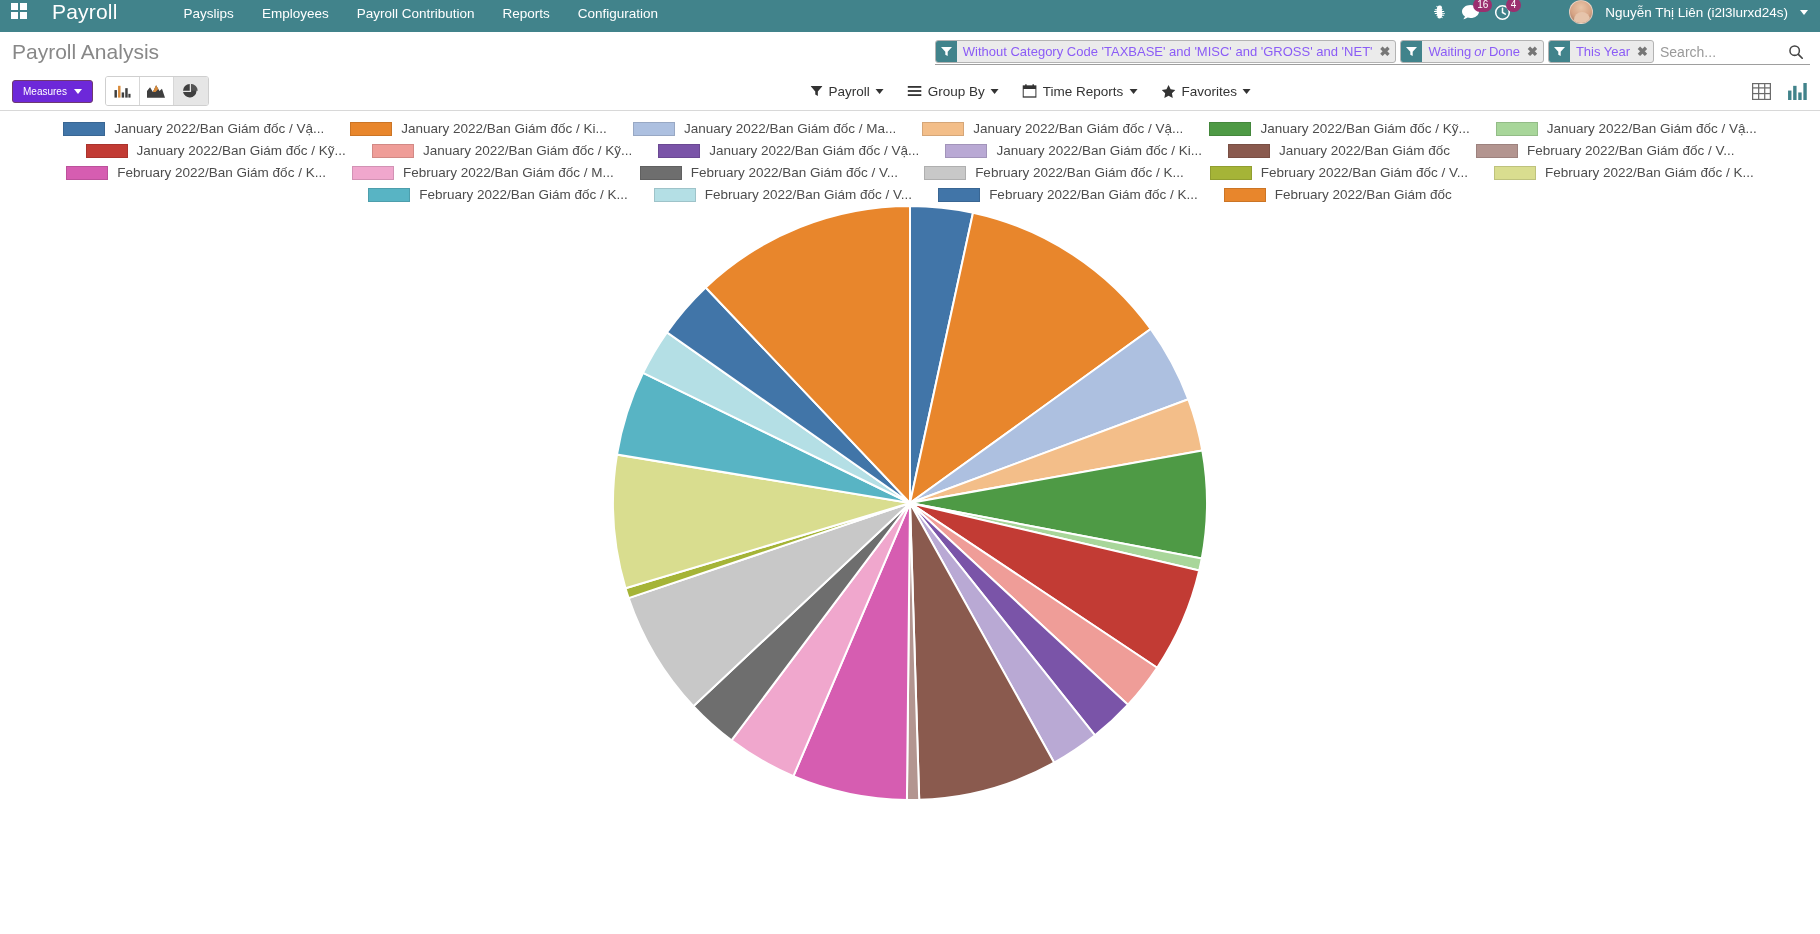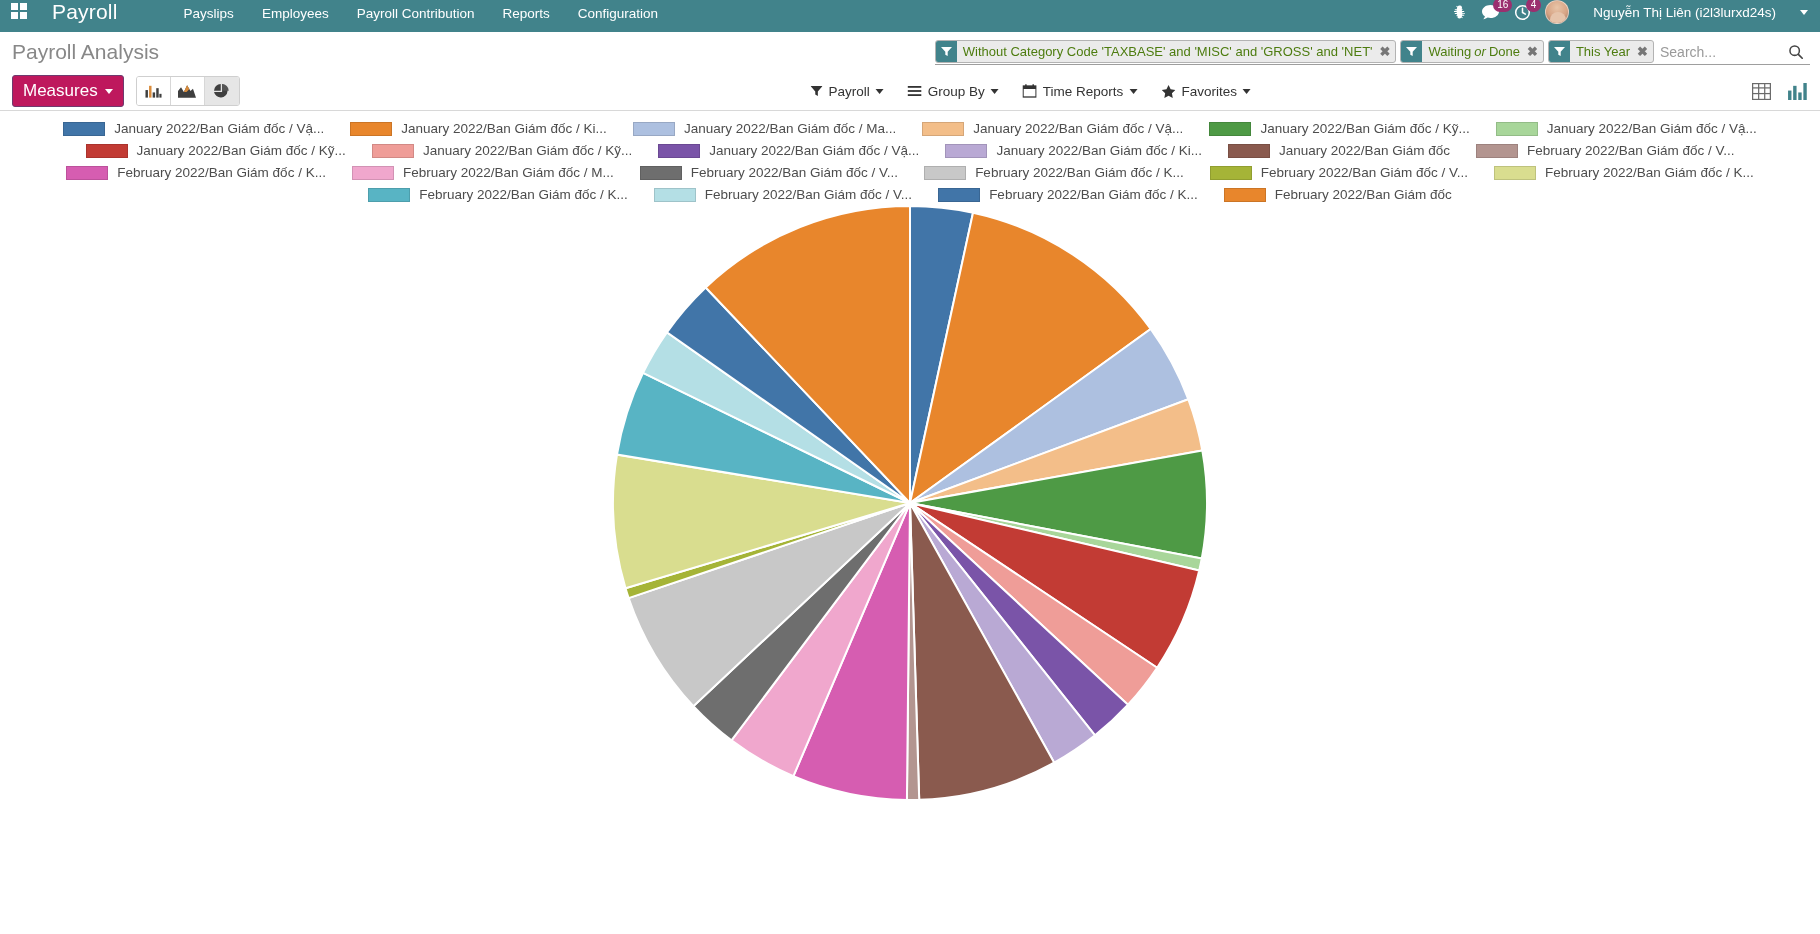--- a/index.html
+++ b/index.html
@@ -143,21 +143,21 @@
     display: flex;
     align-items: center;
     padding: 0 5px;
     font-size: 11px;
   }
   .facet-values {
     display: flex;
     align-items: center;
     padding: 0 4px 0 6px;
     font-size: 13px;
-    color: #4d7c0f;
+    color: #8b5cf6;
     white-space: nowrap;
   }
   .facet-values em { font-style: italic; margin: 0 3px; }
   .facet-x {
     color: #777;
     font-size: 13px;
     font-weight: bold;
     padding: 0 5px 0 3px;
     cursor: pointer;
     display: flex; align-items: center;
@@ -180,25 +180,25 @@
   }
 
   .cp-row-2 {
     display: flex;
     align-items: center;
     height: 38px;
     padding: 0 10px 0 12px;
     position: relative;
   }
   .btn-measures {
-    background: #be185d;
+    background: #6d28d9;
     color: #fff;
     border: 1px solid #6e3a6e;
     border-radius: 3px;
-    font-size: 17px;
+    font-size: 10px;
     padding: 5px 10px;
     cursor: pointer;
     display: flex; align-items: center; gap: 7px;
   }
   .btn-group {
     display: flex;
     margin-left: 12px;
     border-radius: 3px;
     overflow: hidden;
     border: 1px solid #cfcfcf;
@@ -318,21 +318,21 @@
         </svg>
       <span class="badge">16</span>
     </div>
     <div class="nav-icon">
       <svg width="17" height="17" viewBox="0 0 18 18">
           <circle cx="9" cy="9" r="7.2" fill="none" stroke="#ffffff" stroke-width="1.6"></circle>
           <path d="M9 4.6V9l3 1.8" fill="none" stroke="#ffffff" stroke-width="1.6" stroke-linecap="round"></path>
         </svg>
       <span class="badge">4</span>
     </div>
-    <div class="nav-icon" style="gap:24px;">
+    <div class="nav-icon" style="gap:12px;margin-left:44px;">
       <div class="avatar"></div>
       <span class="user-name">Nguyễn Thị Liên (i2l3lurxd24s)</span>
       <span class="caret-down"></span>
     </div>
   </div>
 </div>
 
 <div class="control-panel">
 
   <div class="cp-row-1">

